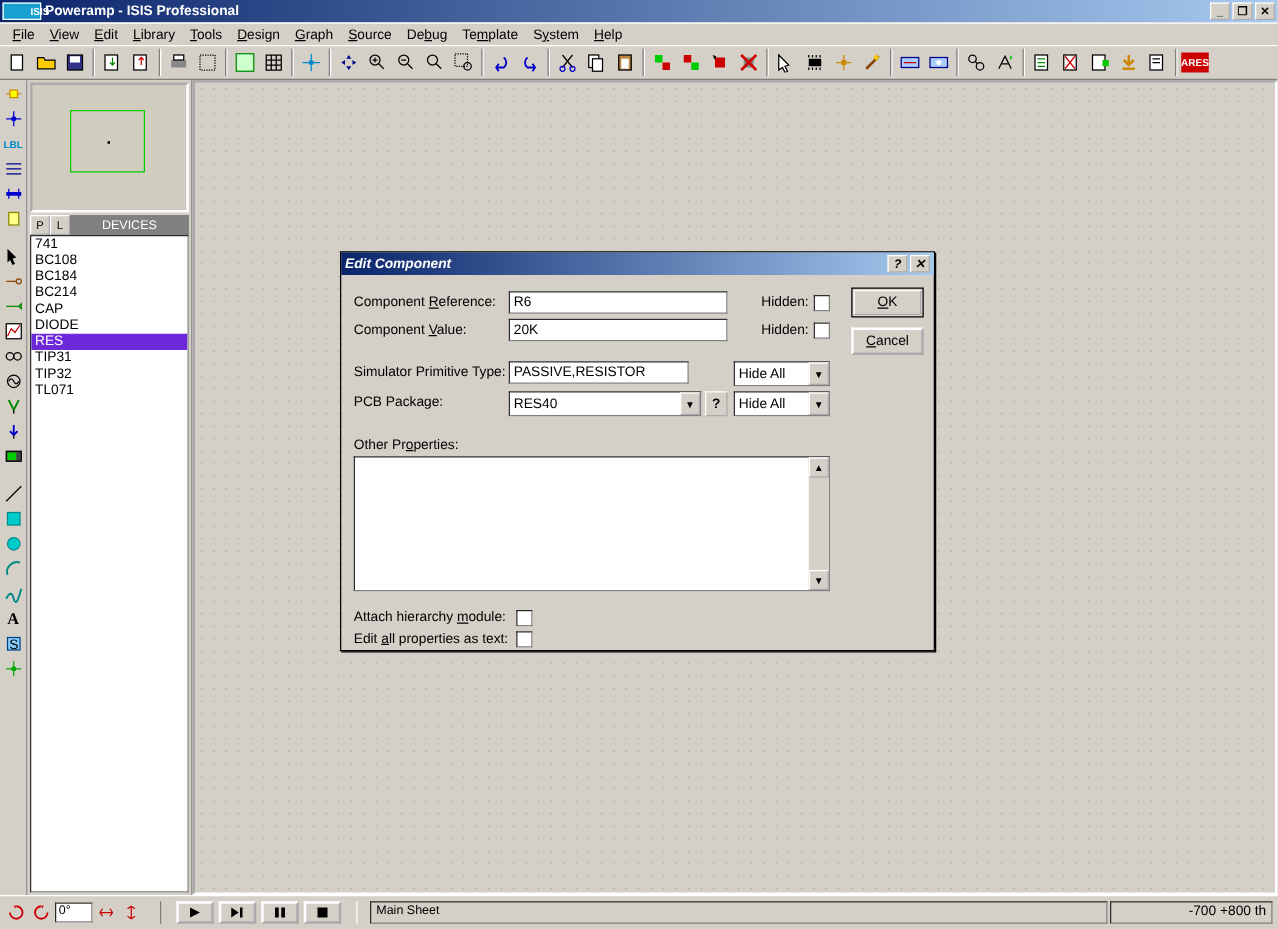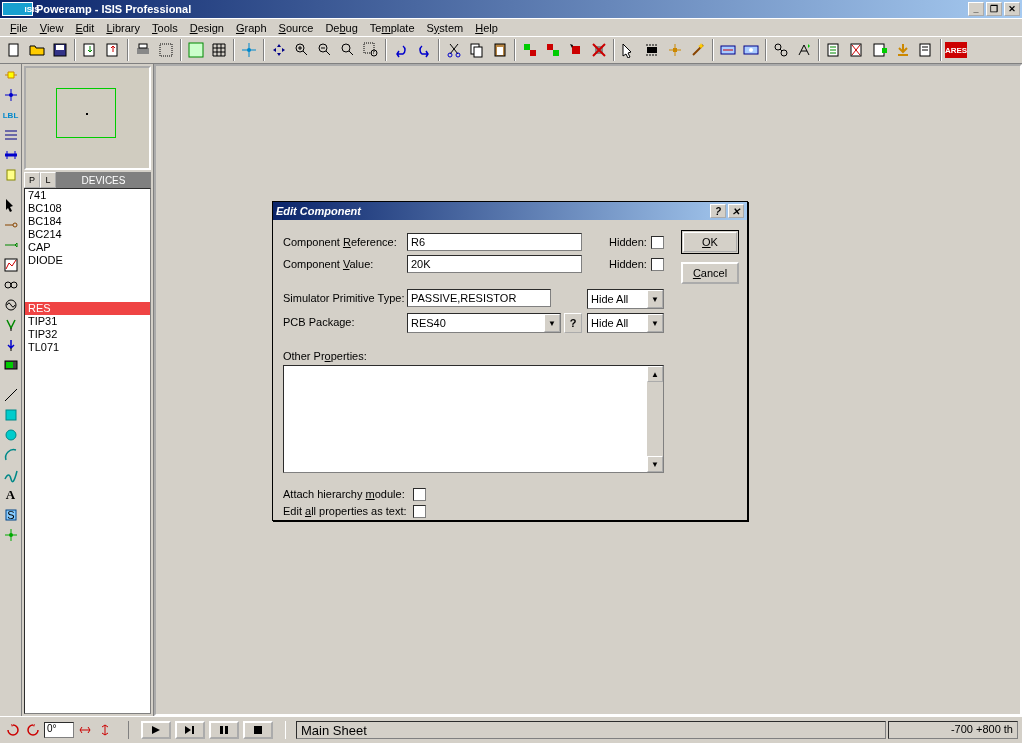--- a/index.html
+++ b/index.html
@@ -36,32 +36,32 @@
 .overview { height: 104px; border: 2px inset #fff; margin: 2px; background: #d0ccc0; position: relative; }
 .overview .viewport { position: absolute; border: 1px solid #0c0; left: 30px; top: 20px; width: 60px; height: 50px; }
 .overview .viewport .origin { position: absolute; left: 50%; top: 50%; width: 2px; height: 2px; background: #000; }
 
 .devheader { height: 16px; display: flex; background: #808080; margin: 0 2px; }
 .devheader .tab { width: 16px; height: 16px; background: #d4d0c8; border: 1px outset #fff; font-size: 9px; display: flex; align-items: center; justify-content: center; }
 .devheader .label { flex: 1; background: #808080; color: #fff; display: flex; align-items: center; justify-content: center; font-size: 10px; }
 
 .devlist { flex: 1; margin: 0 2px 2px 2px; background: #fff; border: 1px inset #808080; overflow: hidden; }
 .devlist .item { padding: 0 3px; height: 13px; line-height: 13px; cursor: default; }
-.devlist .item.selected { background: #ef4444; color: #fff; margin-top: 35px; }
+.devlist .item.selected { background: #6d28d9; color: #fff; }
 
 
 .canvas { flex: 1; background: #d4d0c8; background-image: radial-gradient(#888 0.5px, transparent 0.5px); background-size: 10px 10px; border: 2px inset #fff; position: relative; }
 
 
 .bottombar { position: absolute; bottom: 0; left: 0; right: 0; height: 27px; background: #d4d0c8; border-top: 1px solid #fff; display: flex; align-items: center; padding: 2px 4px; gap: 2px; }
 .bottombar .bbtn { width: 18px; height: 18px; display: flex; align-items: center; justify-content: center; }
 .bottombar .angle { width: 30px; height: 16px; border: 1px inset #808080; background: #fff; padding: 0 2px; font-size: 10px;}
 .bottombar .playgrp { display: flex; gap: 4px; margin-left: 12px; border-left: 1px solid #808080; border-right: 1px solid #fff; padding: 0 12px;}
 .bottombar .playbtn { width: 30px; height: 18px; border: 2px outset #fff; display: flex; align-items: center; justify-content: center; background: #d4d0c8;}
-.bottombar .status { flex: 1; height: 18px; border: 1px inset #808080; padding: 1px 4px; margin-left: 8px; font-size: 13px;}
+.bottombar .status { flex: 1; height: 18px; border: 1px inset #808080; padding: 1px 4px; margin-left: 8px; font-size: 10px;}
 .bottombar .coords { width: 130px; height: 18px; border: 1px inset #808080; padding: 1px 4px; text-align: right; font-size: 11px;}
 
 
 .dialog { position: absolute; left: 272px; top: 201px; width: 476px; background: #d4d0c8; border: 1px solid #000; box-shadow: 1px 1px 0 #000; z-index: 100; }
 .dialog .dtitle { height: 18px; background: linear-gradient(to right, #0a246a, #a6caf0); color: #fff; display: flex; align-items: center; padding: 0 3px; font-weight: bold; font-style: italic; }
 .dialog .dtitle .spacer { flex: 1; }
 .dialog .dtitle .dbtn { width: 16px; height: 14px; background: #d4d0c8; border: 1px outset #fff; color: #000; display: flex; align-items: center; justify-content: center; margin-left: 2px; font-size: 10px; font-weight: bold;}
 .dialog .dbody { padding: 12px 4px 10px 10px; position: relative; min-height: 300px;}
 .dlabel { position: absolute; font-size: 11px; }
 .dinput { position: absolute; border: 1px inset #808080; background: #fff; padding: 1px 3px; height: 18px; font-size: 11px;}

